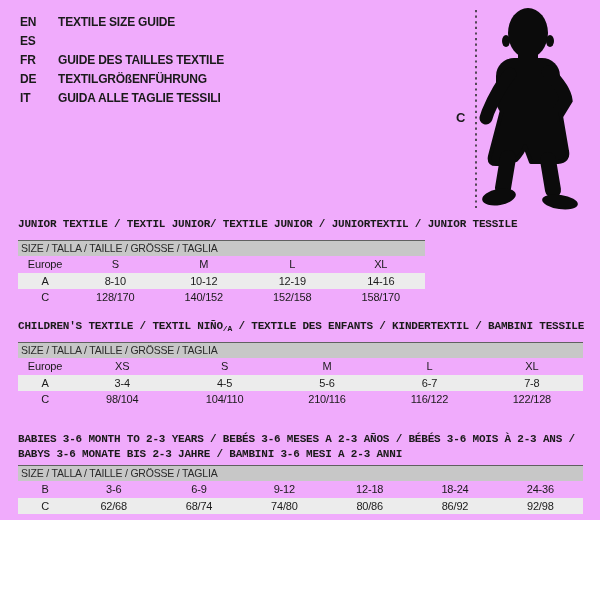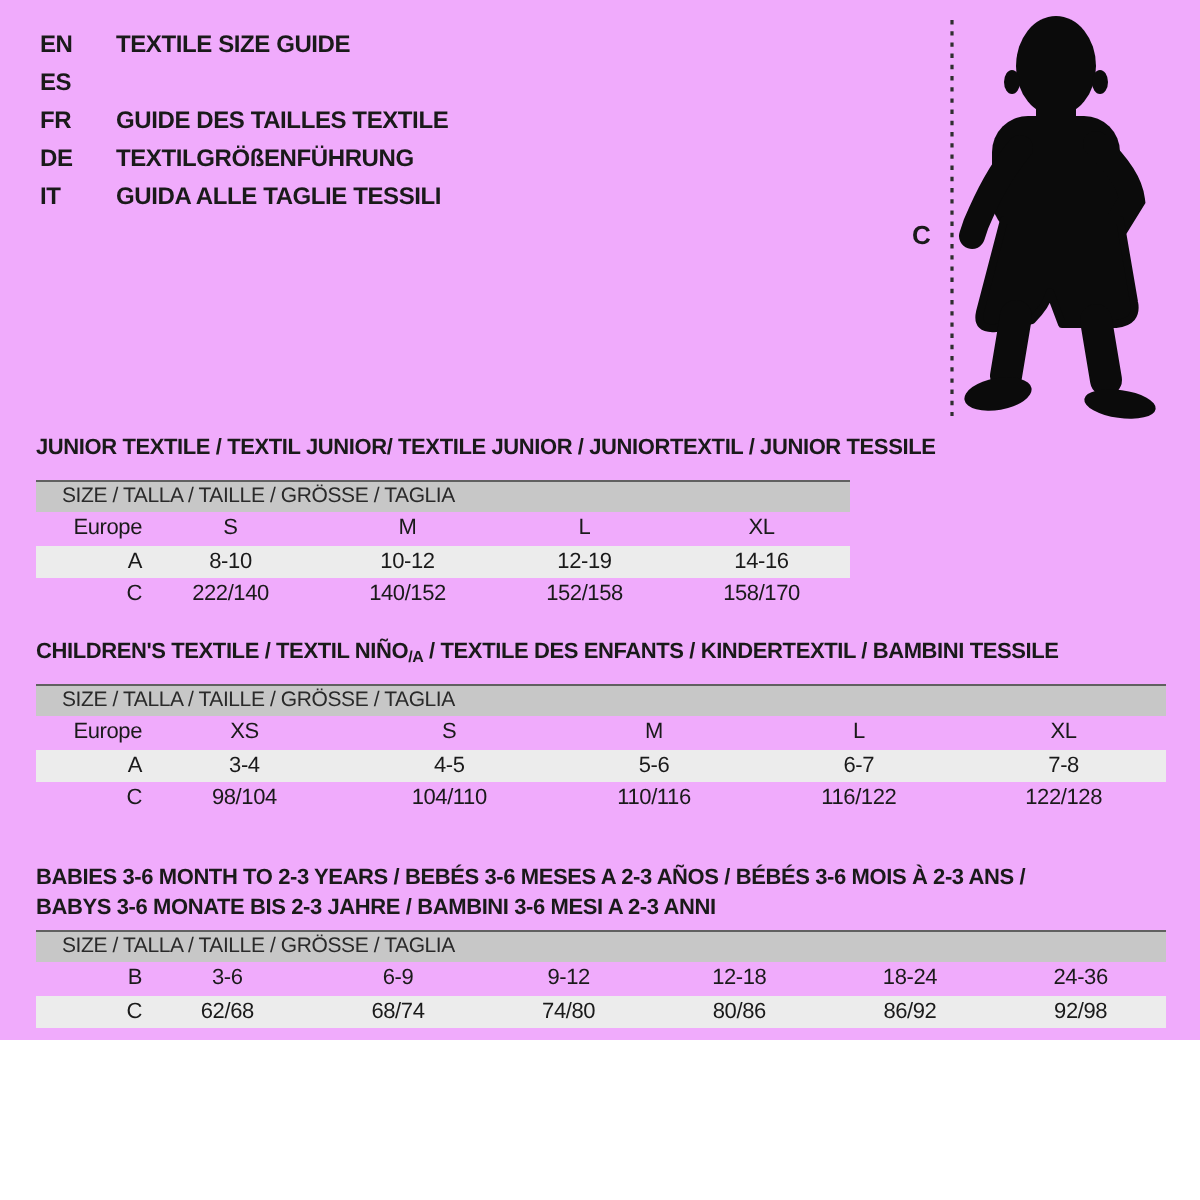--- a/index.html
+++ b/index.html
@@ -9,31 +9,31 @@
   }
   
   .languages{position:absolute;top:13px;left:20px;font-weight:bold;font-size:12px;line-height:19px;}
   .lang-row{display:flex;}
   .lang-code{width:38px;flex:0 0 38px;}
   
   .figure{position:absolute;top:0;left:450px;width:150px;height:220px;}
   .figure svg{display:block;}
   .figure text{font-family:"Liberation Sans",sans-serif;font-weight:bold;font-size:13px;fill:#1a1a1a;}
   
-  .tbl-title{position:absolute;left:18px;font-weight:bold;font-size:11px;line-height:15px;white-space:nowrap;}
+  .tbl-title{position:absolute;left:18px;font-weight:bold;font-size:11px;line-height:15px;white-space:nowrap;font-family:Liberation Mono, monospace;}
   .tbl-title .sub{font-size:8px;vertical-align:-2px;}
   
   .tbl{position:absolute;left:18px;}
   .size-bar{
     background:#c7c7c7;border-top:1px solid #606060;height:15px;line-height:15px;
-    font-size:10.5px;color:#2a2a2a;padding-left:13px;box-sizing:content-box;
+    font-size:10.5px;color:#2a2a2a;padding-left:3px;box-sizing:content-box;
   }
   .row{display:flex;height:17px;line-height:17px;font-size:11px;}
   .row.stripe{background:#ececec;height:16px;line-height:16px;}
-  .row .lbl{flex:0 0 52px;width:52px;padding-left:1px;text-align:right;}
+  .row .lbl{flex:0 0 52px;width:52px;padding-left:1px;text-align:center;}
   .row .cell{flex:1 1 0;text-align:center;}
   
   .notes{position:absolute;top:535px;left:18px;font-weight:bold;font-size:11px;line-height:16.6px;white-space:nowrap;}
 </style>
 </head>
 <body>
 
 <div class="canvas">
 
   <div class="languages">
@@ -91,21 +91,21 @@
     </div>
     <div class="row stripe">
       <span class="lbl">A</span>
       <span class="cell">8-10</span>
       <span class="cell">10-12</span>
       <span class="cell">12-19</span>
       <span class="cell">14-16</span>
     </div>
     <div class="row">
       <span class="lbl">C</span>
-      <span class="cell">222/140</span>
+      <span class="cell">128/170</span>
       <span class="cell">140/152</span>
       <span class="cell">152/158</span>
       <span class="cell">158/170</span>
     </div>
   </div>
 
   <div class="tbl-title" style="top:319px"><span>CHILDREN'S TEXTILE / TEXTIL NIÑO</span><span class="sub">/A</span><span> / TEXTILE DES ENFANTS / KINDERTEXTIL / BAMBINI TESSILE</span></div>
   <div class="tbl" style="top:342px;width:565px">
     <div class="size-bar">SIZE / TALLA / TAILLE / GRÖSSE / TAGLIA</div>
     <div class="row">
@@ -121,21 +121,21 @@
       <span class="cell">3-4</span>
       <span class="cell">4-5</span>
       <span class="cell">5-6</span>
       <span class="cell">6-7</span>
       <span class="cell">7-8</span>
     </div>
     <div class="row">
       <span class="lbl">C</span>
       <span class="cell">98/104</span>
       <span class="cell">104/110</span>
-      <span class="cell">110/116</span>
+      <span class="cell">210/116</span>
       <span class="cell">116/122</span>
       <span class="cell">122/128</span>
     </div>
   </div>
 
   <div class="tbl-title" style="top:432px">
     <div>BABIES 3-6 MONTH TO 2-3 YEARS / BEBÉS 3-6 MESES A 2-3 AÑOS / BÉBÉS 3-6 MOIS À 2-3 ANS /</div>
     <div>BABYS 3-6 MONATE BIS 2-3 JAHRE / BAMBINI 3-6 MESI A 2-3 ANNI</div>
   </div>
   <div class="tbl" style="top:465px;width:565px">

